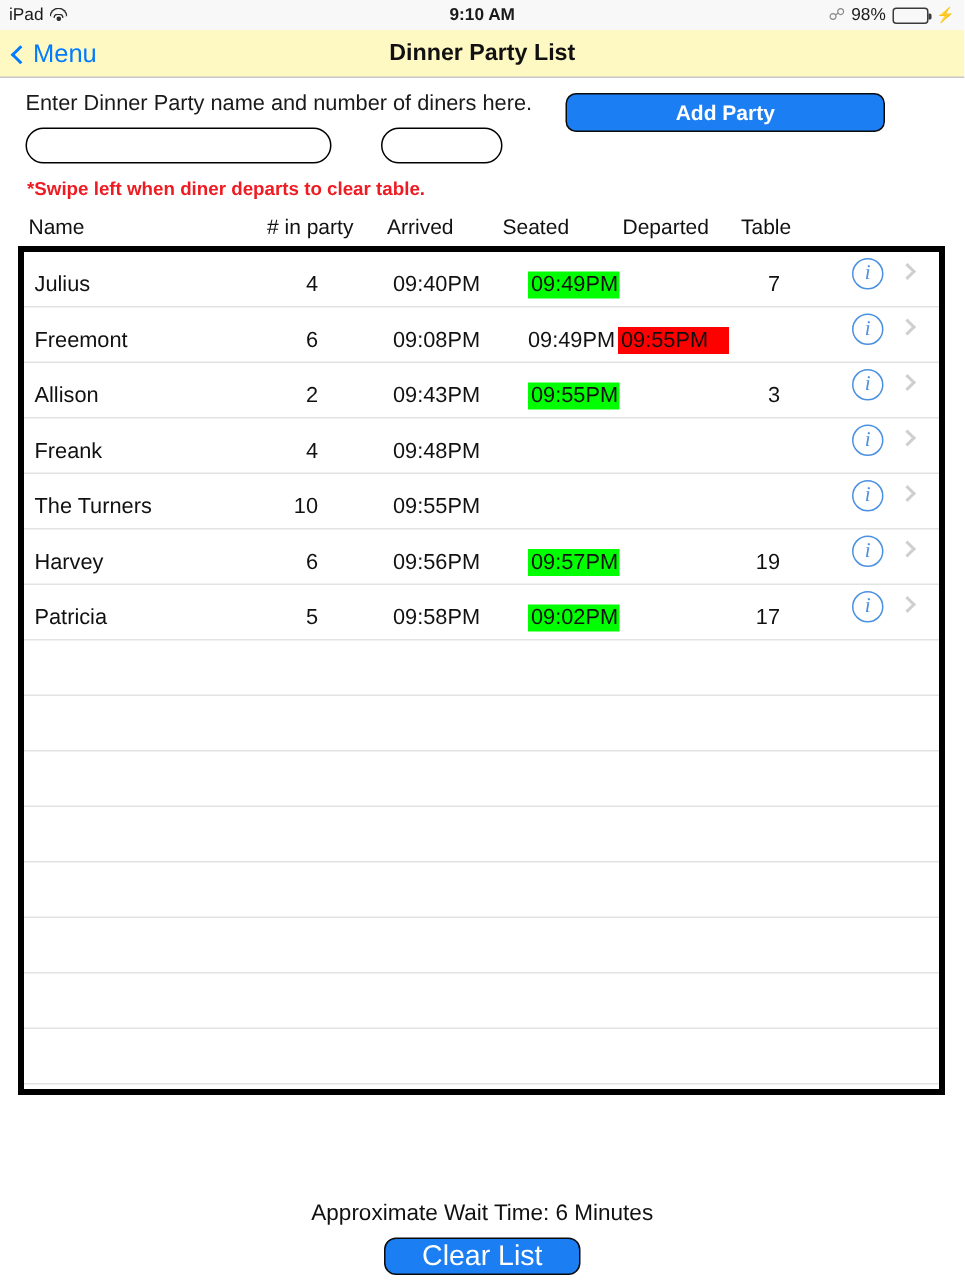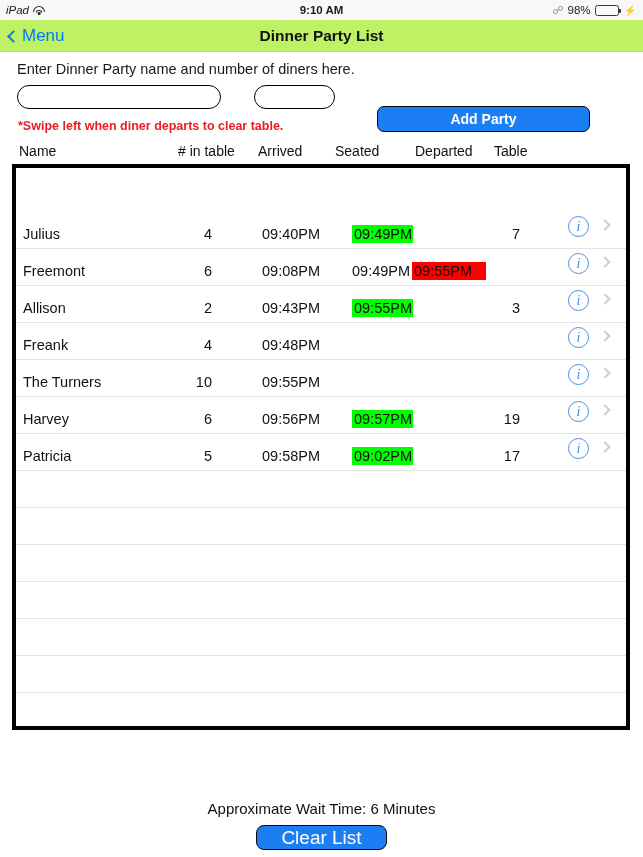--- a/index.html
+++ b/index.html
@@ -12,21 +12,21 @@
   }
   #app { position: relative; width: 643px; height: 857px; background: #fff; }
 
   
   .statusbar {
     position: absolute; top: 0; left: 0; width: 643px; height: 20px;
     background: #f8f8f8;
     display: flex; align-items: center;
     font-size: 11.5px; color: #1a1a1a;
   }
-  .sb-left { position: absolute; left: 6px; display: flex; align-items: center; gap: 4px; font-style: italic; }
+  .sb-left { position: absolute; left: 6px; display: flex; gap: 4px; }
   .sb-center { position: absolute; left: 0; width: 643px; text-align: center; font-weight: bold; font-size: 11.5px; }
   .sb-right { position: absolute; right: 6px; display: flex; align-items: center; gap: 4px; }
   .sb-device { font-size: 11.5px; }
   .wifi-icon { display: inline-block; width: 12px; height: 10px; position: relative; }
   .wifi-icon i {
     position: absolute; left: 50%; bottom: 0; transform: translateX(-50%);
     border: 1.6px solid #2b2b2b; border-bottom: none;
     border-radius: 50% 50% 0 0 / 100% 100% 0 0;
   }
   .wifi-icon i:nth-child(1) { width: 12px; height: 6px; bottom: 3px; }
@@ -41,21 +41,21 @@
   .batt::after {
     content: ""; position: absolute; right: -3px; top: 3.5px;
     width: 2px; height: 4px; background: #3a3a3a; border-radius: 0 1px 1px 0;
   }
   .batt-fill { height: 100%; background: #4cd75c; border-radius: 1px; }
   .bolt { font-size: 10px; color: #2b2b2b; margin-left: 2px; }
 
   
   .navbar {
     position: absolute; top: 20px; left: 0; width: 643px; height: 32px;
-    background: #bef264; border-bottom: 1px solid #c8c7cc;
+    background: #fef9c3; border-bottom: 1px solid #c8c7cc;
   }
   .nav-back {
     position: absolute; left: 9px; top: 0; height: 32px;
     display: flex; align-items: center; gap: 3px;
     color: #007aff; font-size: 17px; cursor: pointer;
   }
   .chev-back {
     display: inline-block; width: 9px; height: 9px;
     border-left: 2.6px solid #007aff; border-bottom: 2.6px solid #007aff;
     transform: rotate(45deg); margin-right: 1px;
@@ -78,21 +78,21 @@
     padding: 0 9px; color: #000; outline: none;
   }
   .field-name { left: 17px; width: 204px; }
   .field-count { left: 254px; width: 81px; }
 
   .add-party {
     position: absolute; left: 377px; top: 62px; width: 213px; height: 26px;
     background: #1b7ef2; border: 1.6px solid #0a0a0a; border-radius: 7px;
     color: #fff; font-size: 14px; font-weight: bold;
     font-family: "Liberation Sans", sans-serif;
-    cursor: pointer; line-height: 1; margin-top: 44px;
+    cursor: pointer; line-height: 1;
   }
 
   .swipe-note {
     position: absolute; left: 18px; top: 119px;
     font-size: 12.5px; font-weight: bold; color: #ef1b22;
   }
 
   
   .col-headers {
     position: absolute; left: 0; top: 143px; width: 643px; height: 20px;
@@ -106,21 +106,21 @@
   .ch-departed { left: 415px; }
   .ch-table    { left: 494px; }
 
   
   .table-frame {
     position: absolute; left: 12px; top: 164px;
     width: 618px; height: 566px;
     border: 4px solid #000; background: #fff;
     overflow: hidden;
   }
-  .rows { position: relative; width: 100%; height: 100%; margin-top: 44px; }
+  .rows { position: relative; width: 100%; height: 100%; }
   .row {
     position: relative; height: 37px; width: 100%;
     border-bottom: 1px solid #e3e3e3;
   }
   .row .cell {
     position: absolute; bottom: 5px; font-size: 14.5px; color: #111;
     white-space: nowrap; line-height: 1.15;
   }
   .c-name     { left: 7px; }
   .c-party    { left: 166px; width: 30px; text-align: right; }
@@ -191,21 +191,21 @@
   </div>
 
   <div class="entry-label">Enter Dinner Party name and number of diners here.</div>
   <input class="field field-name" type="text" placeholder="" style="">
   <input class="field field-count" type="text" placeholder="" style="">
   <button class="add-party">Add Party</button>
   <div class="swipe-note">*Swipe left when diner departs to clear table.</div>
 
   <div class="col-headers">
     <span class="ch-name">Name</span>
-    <span class="ch-party"># in table</span>
+    <span class="ch-party"># in party</span>
     <span class="ch-arrived">Arrived</span>
     <span class="ch-seated">Seated</span>
     <span class="ch-departed">Departed</span>
     <span class="ch-table">Table</span>
   </div>
 
   <div class="table-frame">
     <div class="rows" id="rows-container">
         <div class="row">
           <span class="cell c-name">Julius</span>

